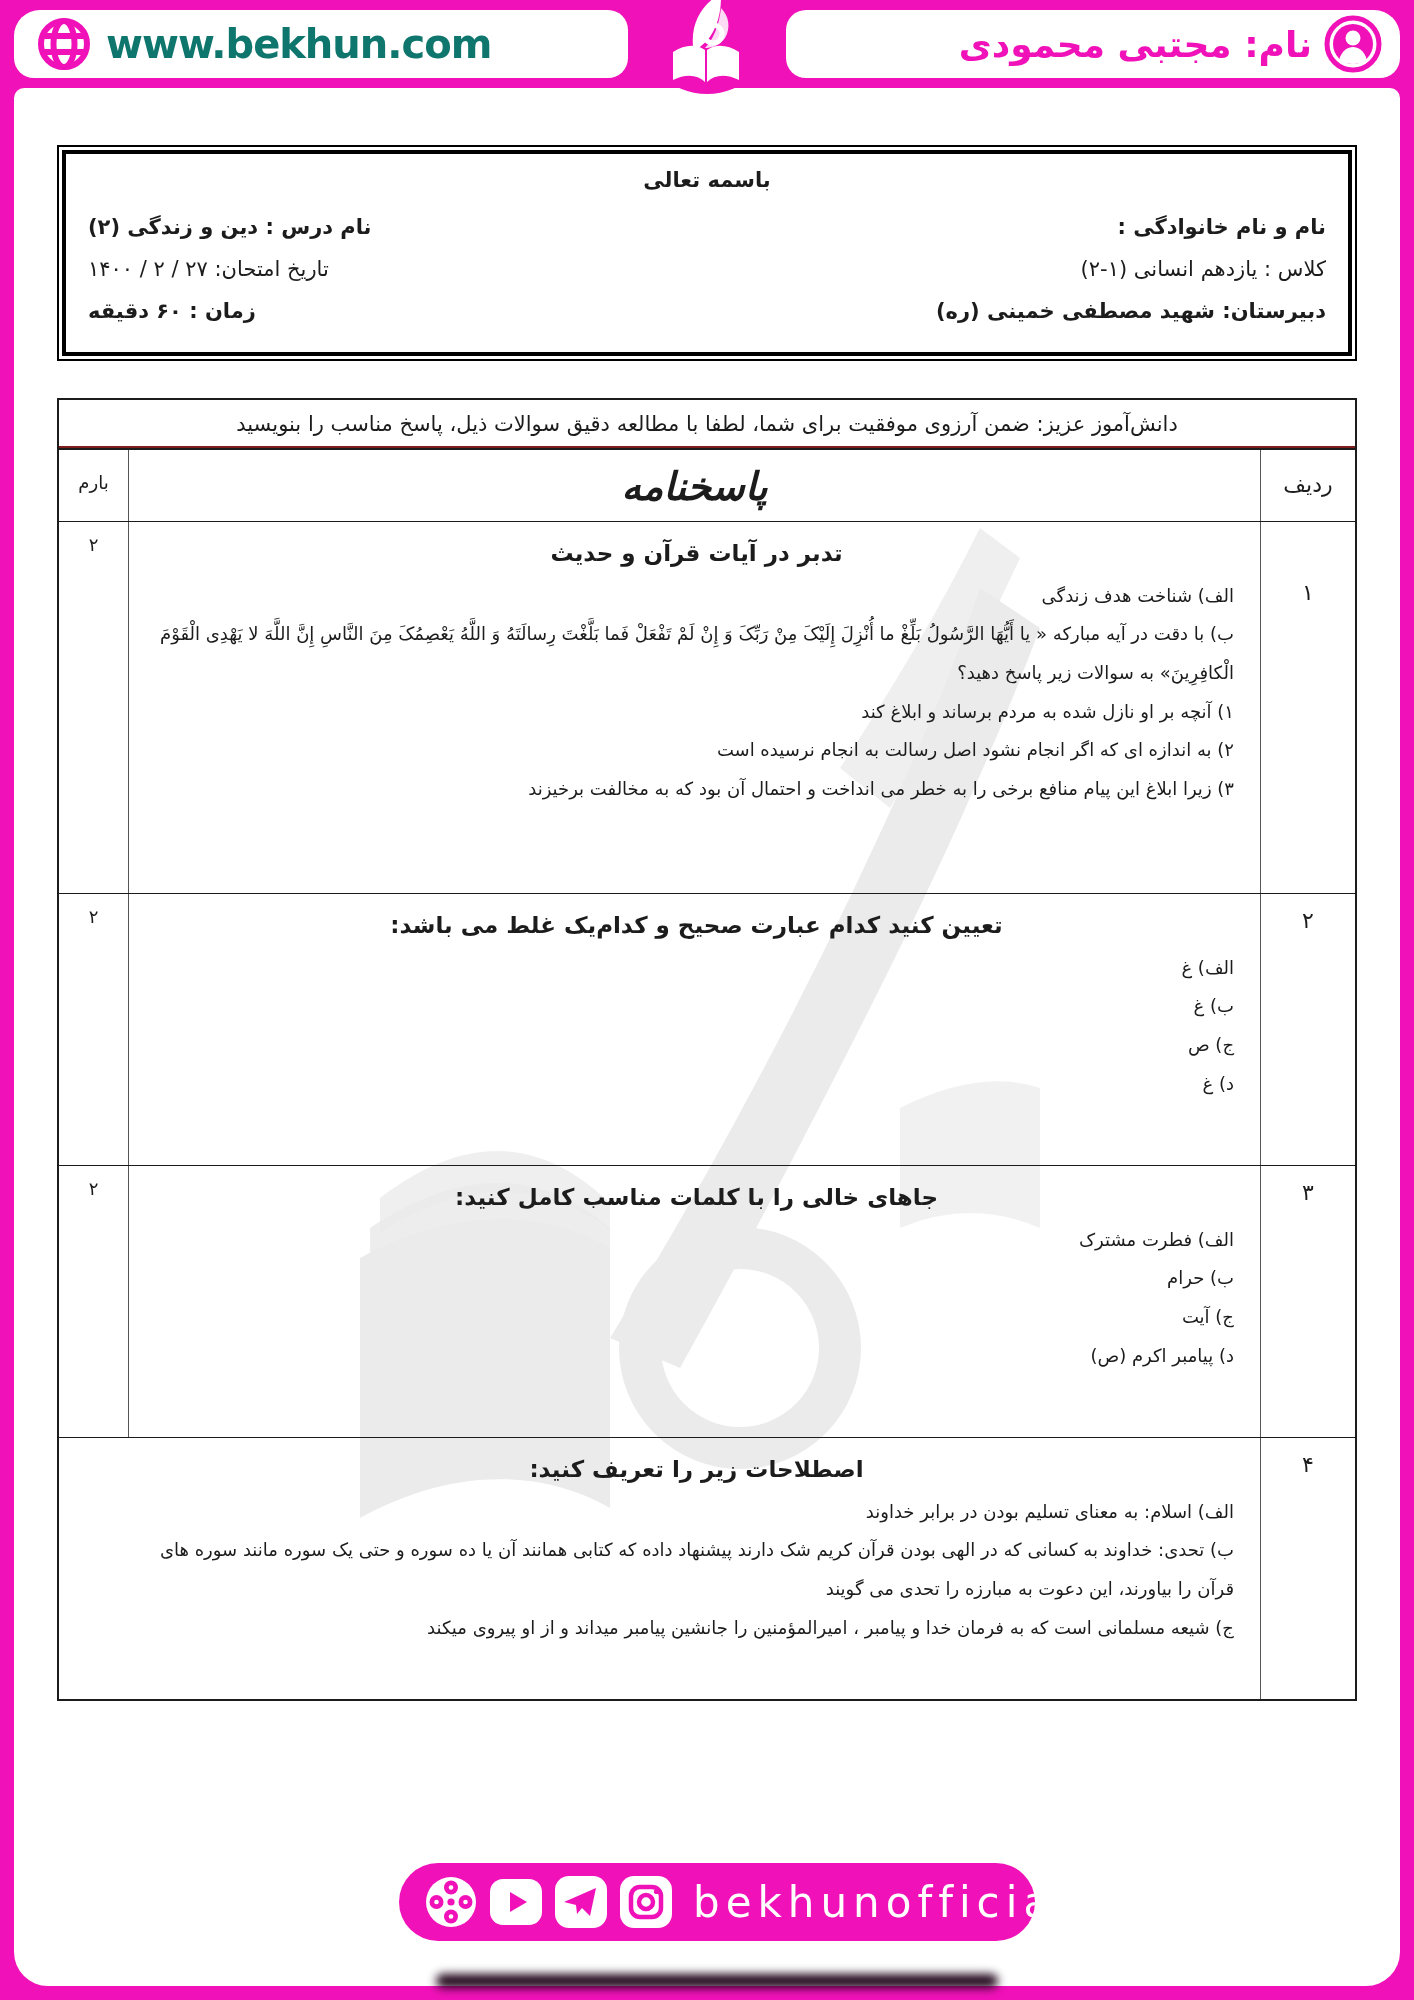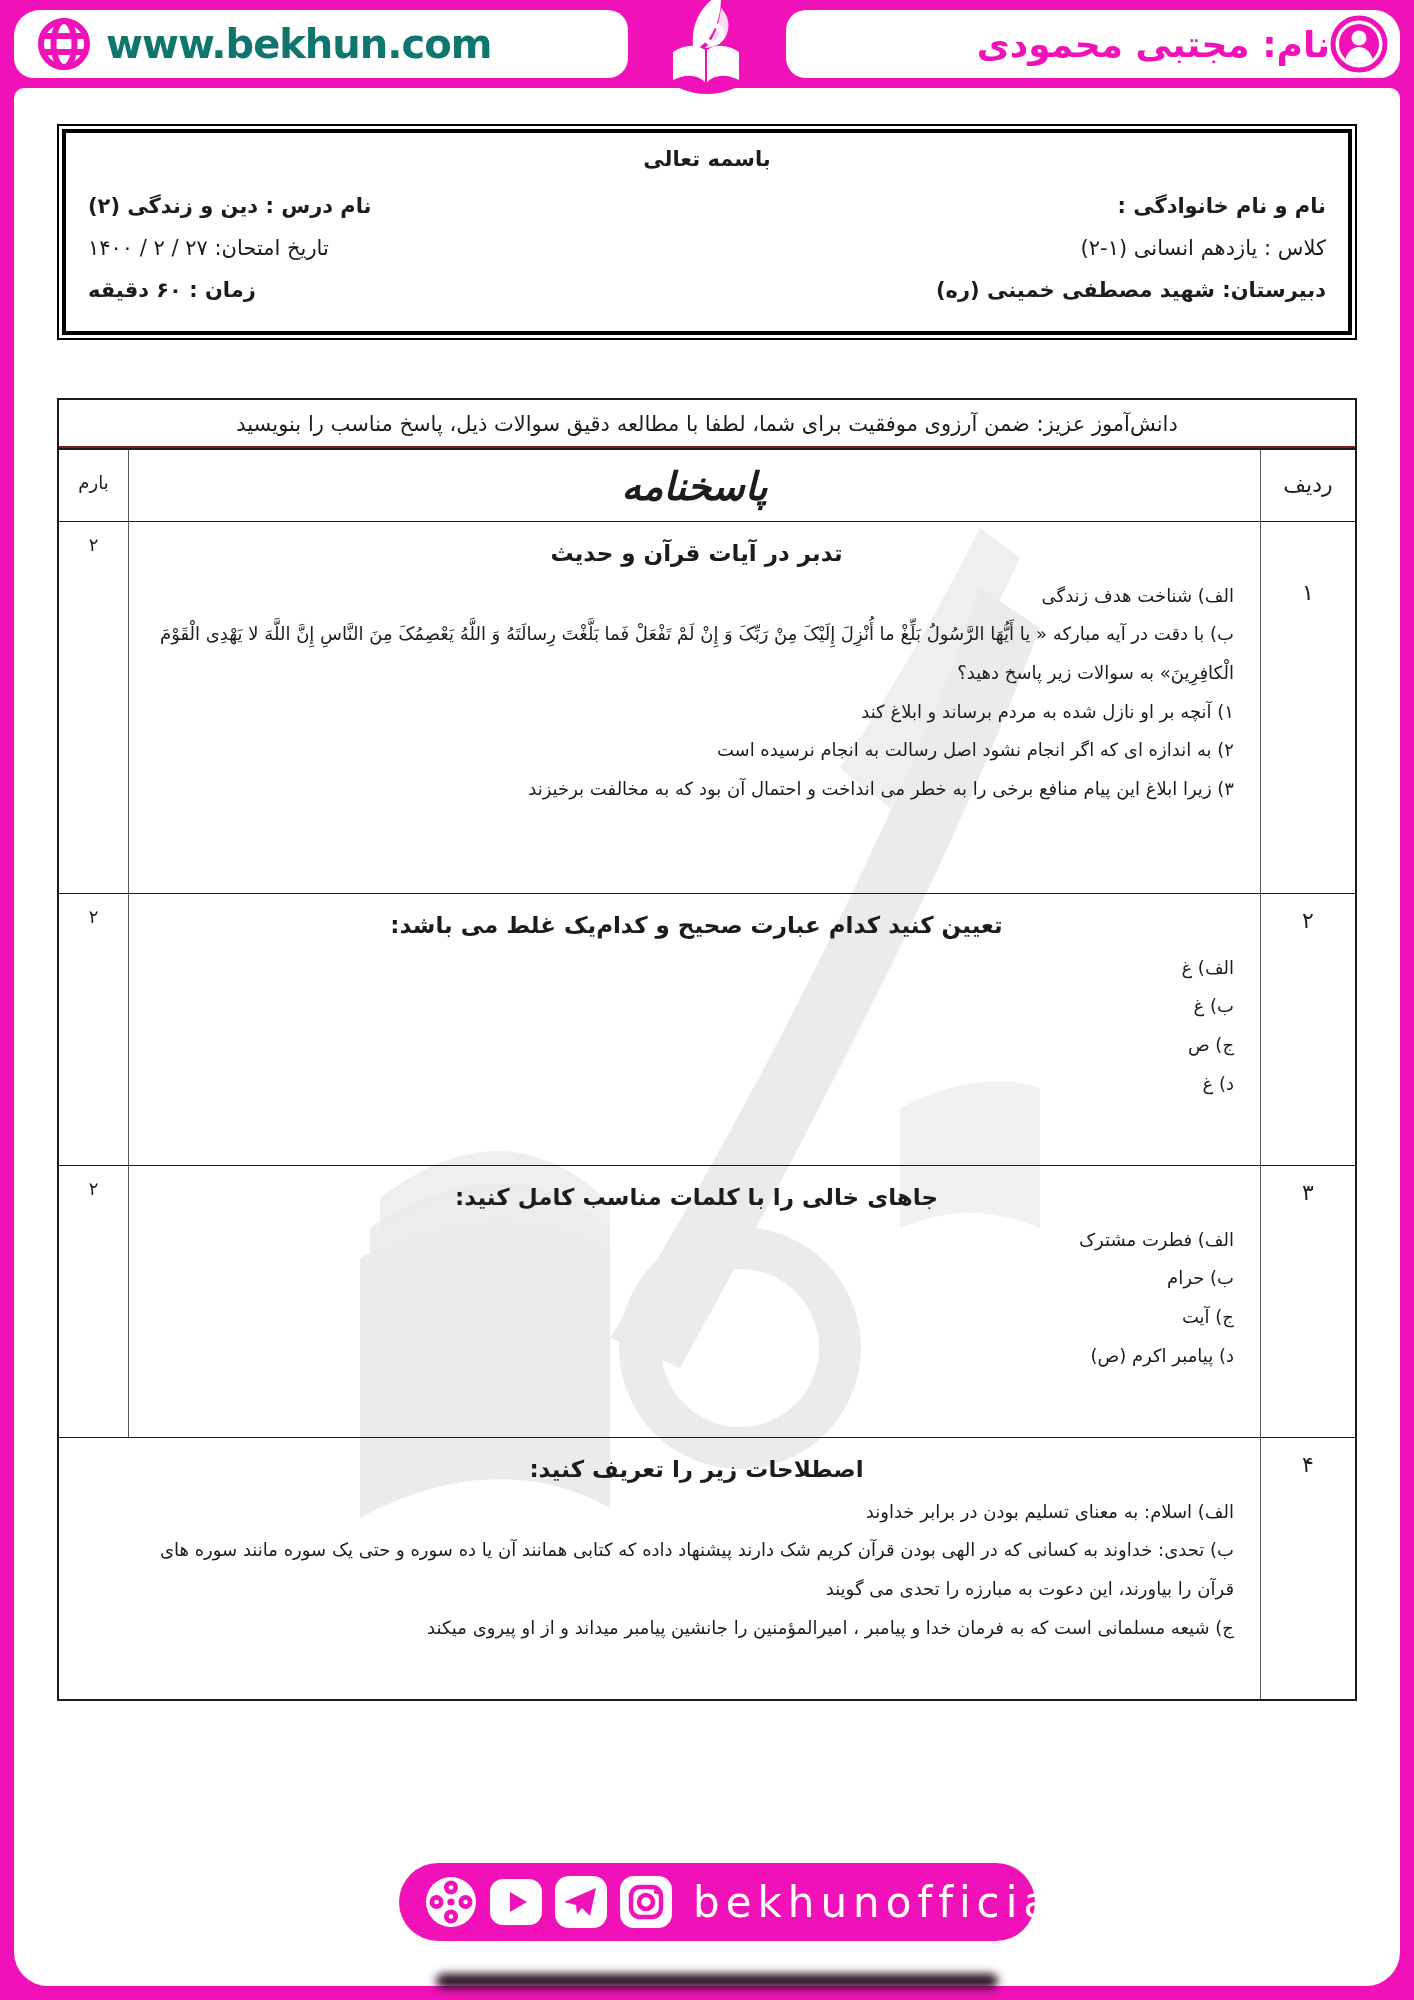--- a/index.html
+++ b/index.html
@@ -4,31 +4,31 @@
 <style>
   * { margin:0; padding:0; box-sizing:border-box; }
   html,body { width:1414px; }
   body { font-family:"DejaVu Sans", sans-serif; }
 
   .page { position:relative; width:1414px; height:2000px; background:#f012b8; overflow:hidden; }
 
   
   .pill { position:absolute; top:10px; height:68px; background:#ffffff; display:flex; align-items:center; z-index:3; }
   .pill-left  { left:14px;  width:614px; border-radius:26px 20px 20px 20px; padding-left:22px; gap:14px; }
-  .pill-right { left:786px; width:614px; border-radius:20px 26px 20px 20px; padding-right:12px; direction:rtl; }
+  .pill-right { left:786px; width:614px; border-radius:20px 26px 20px 20px; padding-right:18px; gap:12px; direction:rtl; }
   .brand-text { color:#0f766e; font-weight:bold; font-size:40px; letter-spacing:-1px; }
   .name-text  { color:#f012b8; font-weight:bold; font-size:36px; }
   .logo-circle { position:absolute; left:639px; top:-42px; width:136px; height:136px; border-radius:50%; background:#f012b8; z-index:4; display:flex; align-items:flex-end; justify-content:center; }
 
   
   .sheet { position:absolute; left:14px; top:88px; width:1386px; height:1898px; background:#ffffff; border-radius:10px 10px 34px 34px; overflow:hidden; z-index:1; }
   .watermark { position:absolute; left:266px; top:380px; z-index:0; opacity:.9; }
 
   
-  .header-box { position:absolute; left:43px; top:36px; width:1300px; z-index:2; border:2px solid #000; padding:3px; background:transparent; direction:rtl; }
+  .header-box { position:absolute; left:43px; top:57px; width:1300px; z-index:2; border:2px solid #000; padding:3px; background:transparent; direction:rtl; }
   .header-box-inner { border:4px solid #000; padding:10px 22px 20px 22px; }
   .basmala { text-align:center; font-weight:bold; font-size:21px; color:#1c1c1c; padding:4px 0 14px; }
   .h-row { display:flex; direction:rtl; padding:9px 0; color:#1c1c1c; font-size:21px; }
   .h-right { flex:1; text-align:right; }
   .h-left  { width:488px; text-align:left; }
   .h-left > span { display:inline-block; }
   .bold { font-weight:bold; }
 
   
   .exam-table { position:absolute; left:43px; top:310px; width:1300px; z-index:2; direction:rtl; color:#1c1c1c; border:2px solid #1c1c1c; background:transparent; }

